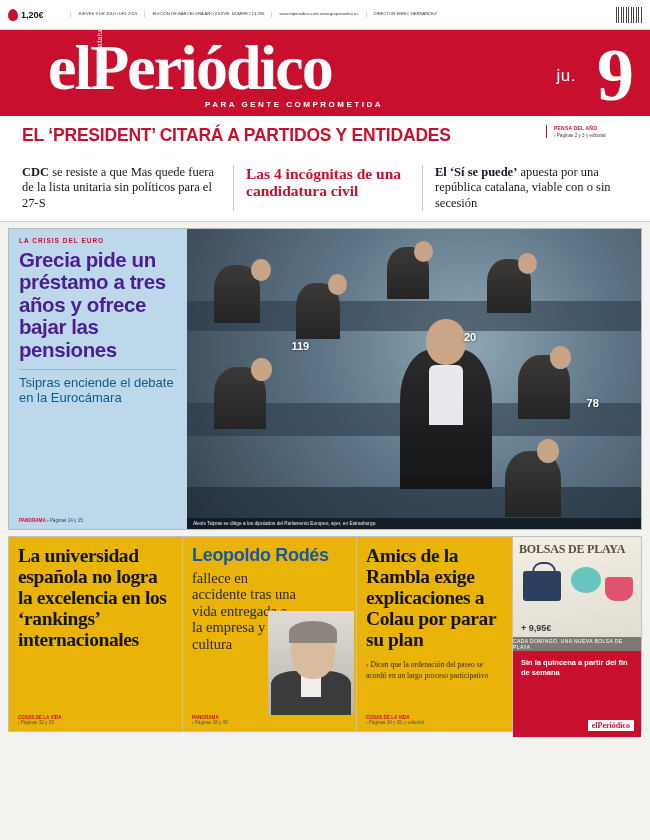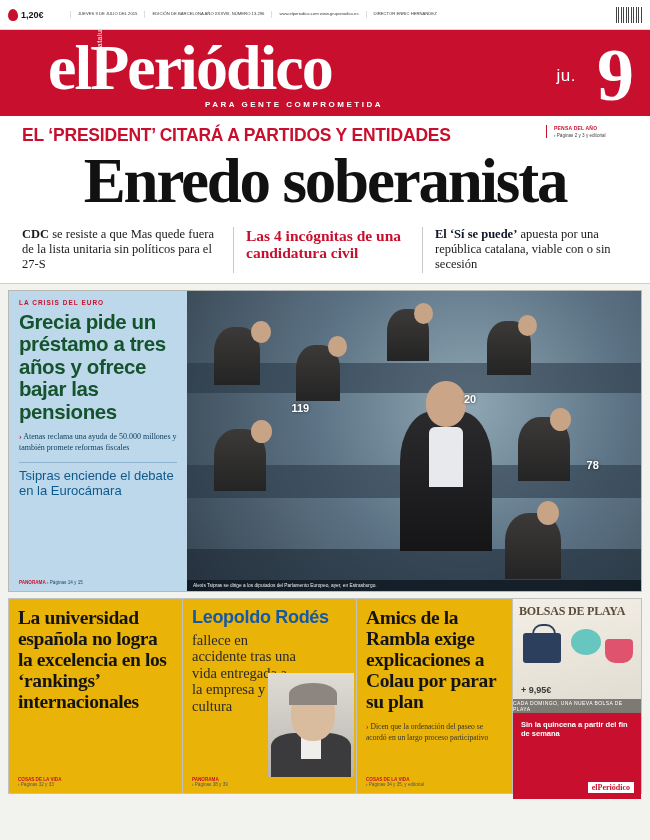--- a/index.html
+++ b/index.html
@@ -195,21 +195,21 @@
     font-weight: bold;
     letter-spacing: 1px;
     color: #c8102e;
     margin-bottom: 5px;
   }
   .hero-left h2 {
     font-family: "Liberation Sans", sans-serif;
     font-size: 20.5px;
     line-height: 1.1;
     font-weight: bold;
-    color: #14532d;
+    color: #4c1d95;
     letter-spacing: -.4px;
   }
   .hero-sum {
     margin-top: 9px;
     font-size: 8px;
     line-height: 1.35;
     color: #12405f;
   }
   .hero-sum .bullet { color: #c8102e; font-weight: bold; }
   .hero-rule {
@@ -488,42 +488,35 @@
   </div>
 
   <div class="kicker">
     <div class="kicker-main">EL ‘PRESIDENT’ CITARÁ A PARTIDOS Y ENTIDADES</div>
     <div class="kicker-side">
       <div class="ks-t">PENSA DEL AÑO</div>
       <div class="ks-p">› Páginas 2 y 3 y editorial</div>
     </div>
   </div>
 
-  <div class="mainhead">
-    <h1>Enredo soberanista</h1>
-  </div>
 
   <div class="deck">
     <div class="deck-col">
       <b>CDC</b><span> se resiste a que Mas quede fuera de la lista unitaria sin políticos para el 27-S</span>
     </div>
     <div class="deck-mid">Las 4 incógnitas de una candidatura civil</div>
     <div class="deck-col deck-right">
       <b>El ‘Sí se puede’</b><span> apuesta por una república catalana, viable con o sin secesión</span>
     </div>
   </div>
 
   <div class="hero">
     <div class="hero-left">
       <div class="hero-kicker">LA CRISIS DEL EURO</div>
       <h2>Grecia pide un préstamo a tres años y ofrece bajar las pensiones</h2>
-      <div class="hero-sum">
-        <span class="bullet">›</span>
-        <span>Atenas reclama una ayuda de 50.000 millones y también promete reformas fiscales</span>
-      </div>
       <div class="hero-rule"></div>
       <div class="hero-sub">Tsipras enciende el debate en la Eurocámara</div>
       <div class="hero-foot">
         <span class="red">PANORAMA</span>
         <span>› Páginas 14 y 15</span>
       </div>
     </div>
 
     <div class="hero-photo">
       <div class="hp-bench hp-b1"></div>

